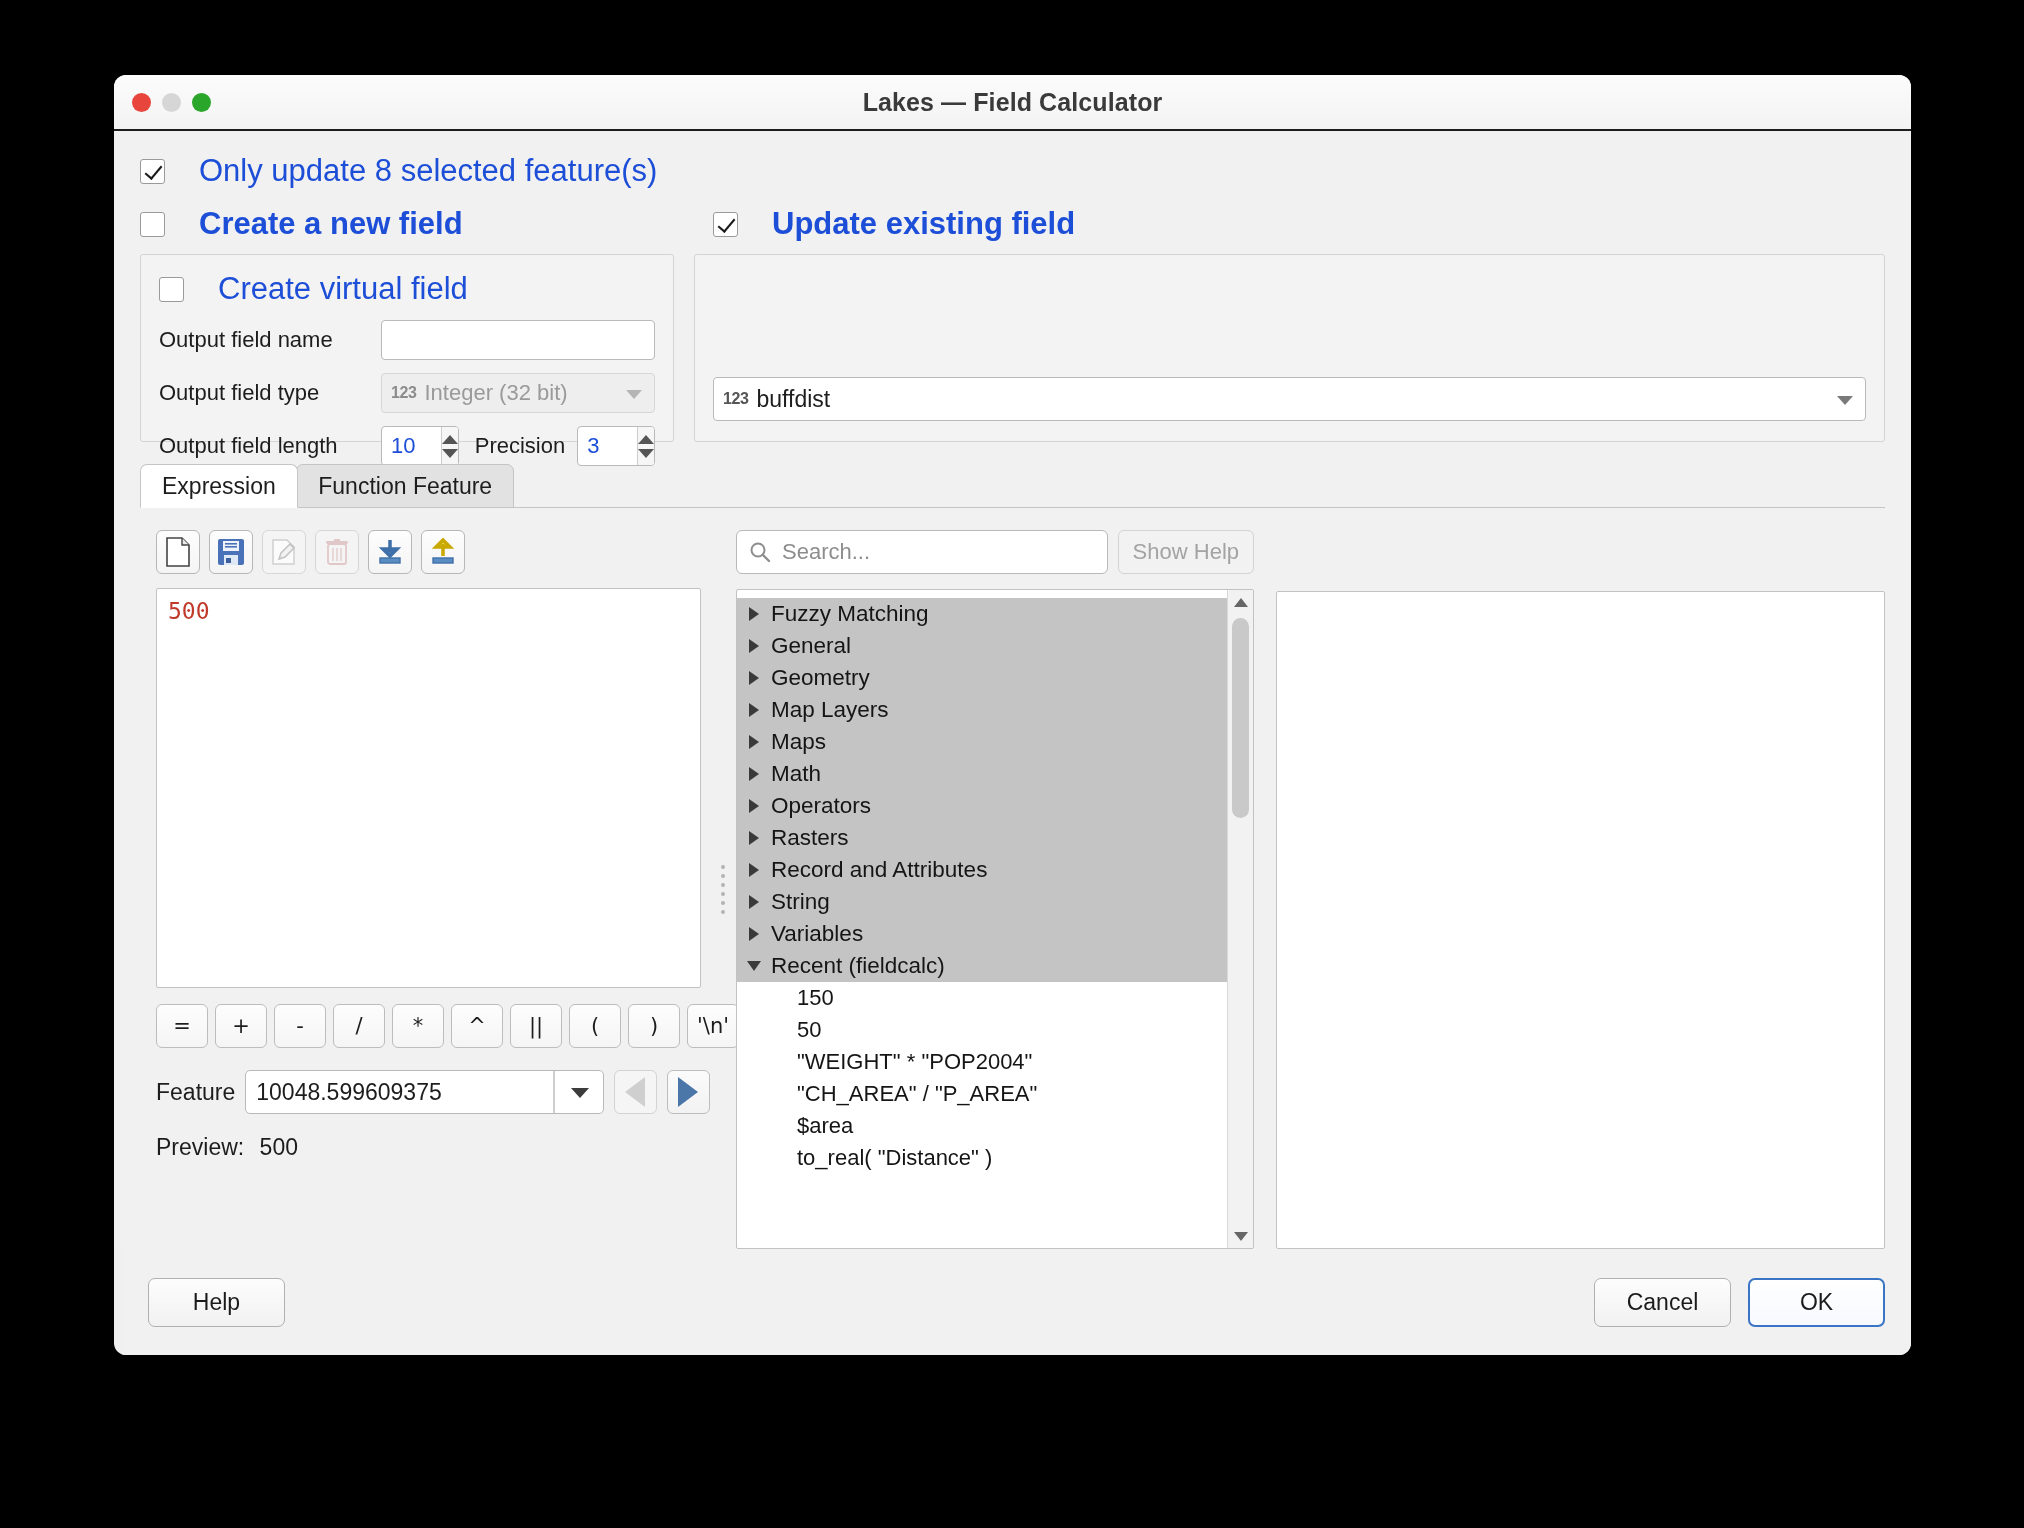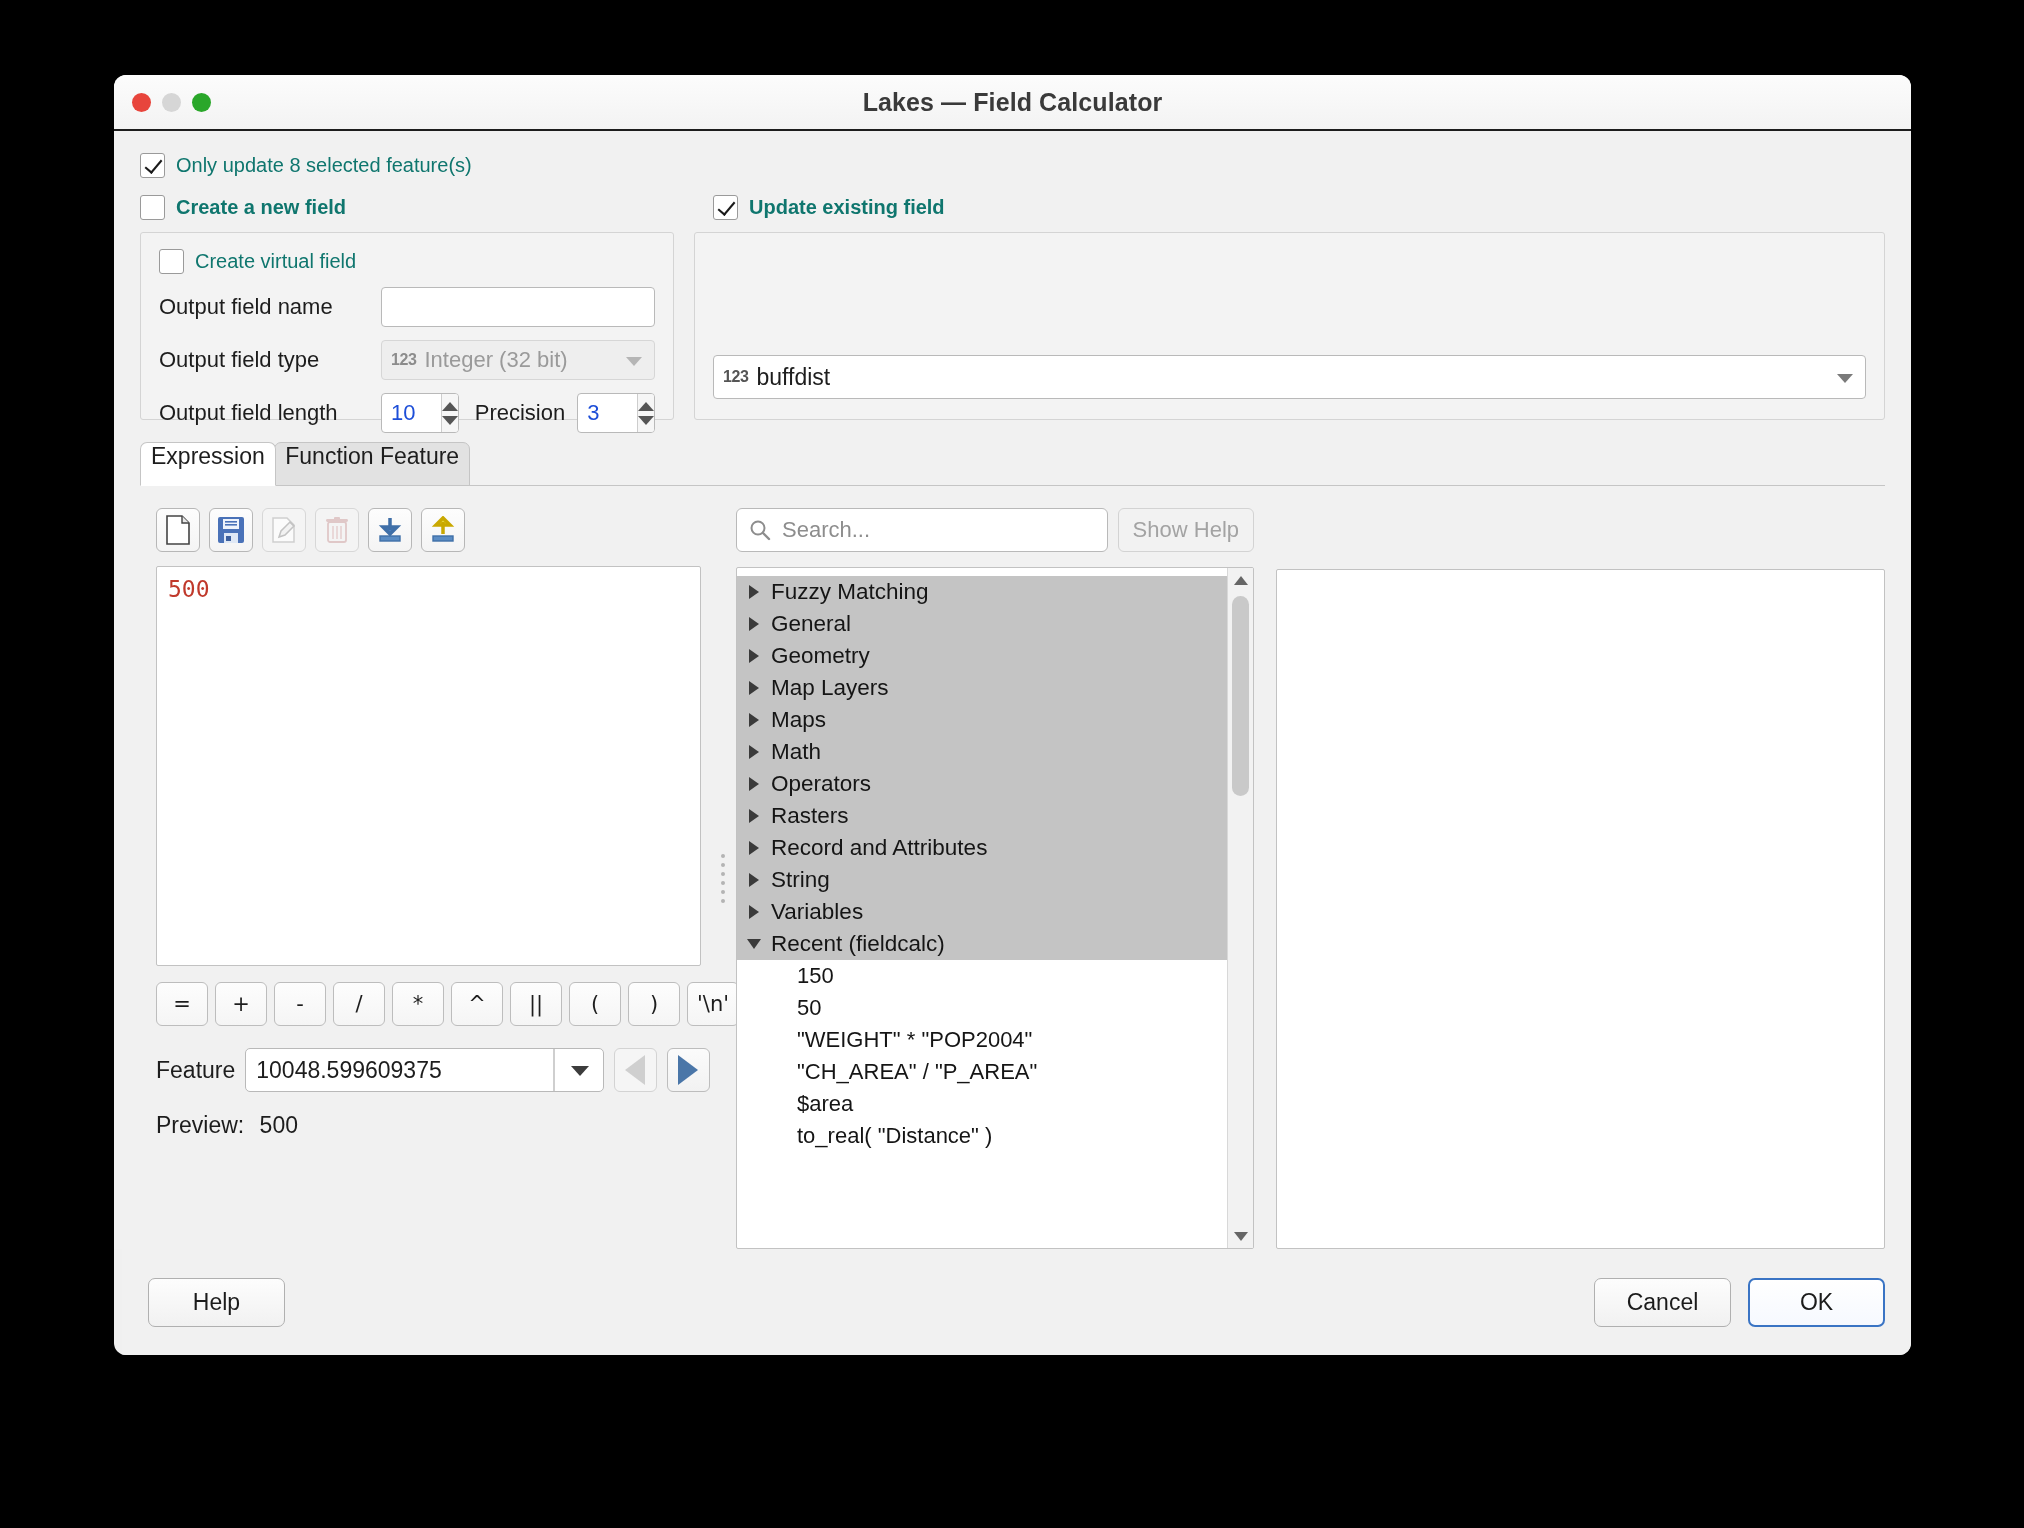--- a/index.html
+++ b/index.html
@@ -67,21 +67,21 @@
   .chk.checked::after {
     content: "";
     position: absolute;
     left: 8px; top: 2px;
     width: 7px; height: 15px;
     border: solid #1a1a1a;
     border-width: 0 2.6px 2.6px 0;
     transform: rotate(40deg);
   }
   .chkrow { display: flex; align-items: center; gap: 11px; }
-  .chkrow .lbl { font-size: 20px; color: #0f766e; }
+  .chkrow .lbl { font-size: 31px; color: #1d4ed8; margin-left: 23px; }
   .chkrow .lbl.bold { font-weight: bold; }
 
   .toprow1 { margin-bottom: 17px; }
 
   
   .cols { display: flex; gap: 20px; }
   .col-left { width: 534px; }
   .col-right { flex: 1; }
 
   .grouphdr { margin-bottom: 12px; }
@@ -165,22 +165,22 @@
 
   
   .tabstrip {
     display: flex; align-items: flex-end;
     margin-top: 22px;
     position: relative;
     height: 44px;
   }
   .tab {
     height: 44px;
-    padding: 0 10px;
-    display: flex; align-items: flex-start;
+    padding: 0 21px;
+    display: flex; align-items: center;
     font-size: 23px;
     color: #1d1d1d;
     border: 1.5px solid #c5c5c5;
     border-radius: 7px 7px 0 0;
     background: #e2e2e2;
     margin-right: -1.5px;
   }
   .tab.active {
     background: #fff;
     border-bottom-color: #fff;

